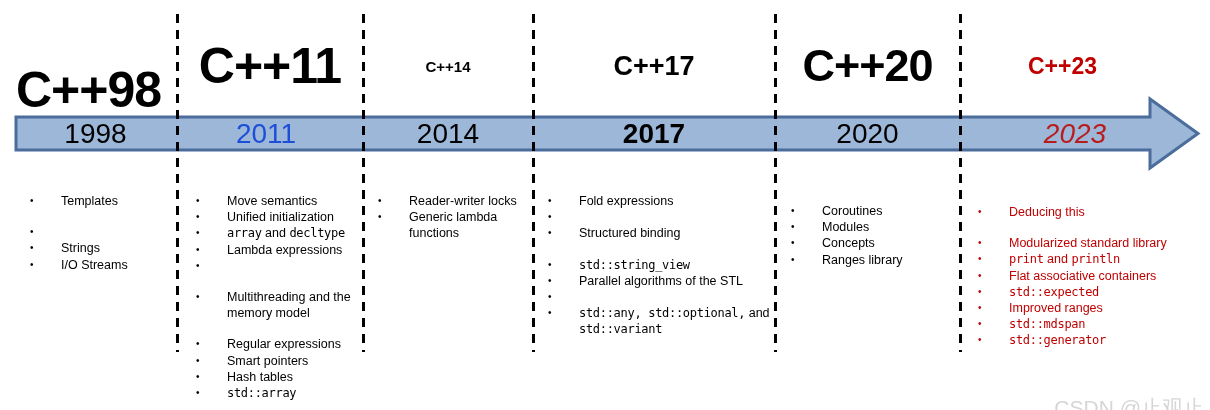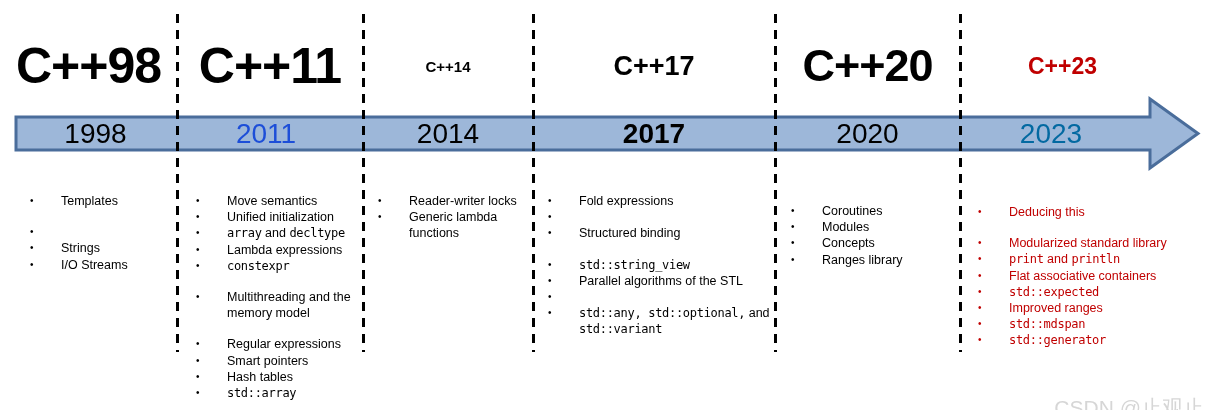--- a/index.html
+++ b/index.html
@@ -38,34 +38,34 @@
   </svg>
 
   <div id="dashes">
       <div class="dash" style="left: 176px;"></div>
       <div class="dash" style="left: 362px;"></div>
       <div class="dash" style="left: 532px;"></div>
       <div class="dash" style="left: 774px;"></div>
       <div class="dash" style="left: 959px;"></div>
     </div>
   <div id="titles">
-      <div class="title-cell t-xl" style="left: 0px; width: 177px; color: rgb(0, 0, 0);">C++98</div>
+      <div class="title-cell t-xl" style="left: 0px; width: 177px; color: rgb(0, 0, 0); margin-top: 24px;">C++98</div>
       <div class="title-cell t-xl" style="left: 177px; width: 186px; color: rgb(0, 0, 0);">C++11</div>
       <div class="title-cell t-xs" style="left: 363px; width: 170px; color: rgb(0, 0, 0);">C++14</div>
       <div class="title-cell t-md" style="left: 533px; width: 242px; color: rgb(0, 0, 0);">C++17</div>
       <div class="title-cell t-lg" style="left: 775px; width: 185px; color: rgb(0, 0, 0);">C++20</div>
       <div class="title-cell t-sm" style="left: 960px; width: 205px; color: rgb(192, 0, 0);">C++23</div>
     </div>
   <div id="years">
       <div class="year-cell" style="left: 14px; width: 163px; color: rgb(0, 0, 0);">1998</div>
       <div class="year-cell" style="left: 173px; width: 186px; color: #1d4ed8; text-align: center;">2011</div>
       <div class="year-cell" style="left: 363px; width: 170px; color: rgb(0, 0, 0);">2014</div>
       <div class="year-cell year-bold" style="left: 533px; width: 242px; color: rgb(0, 0, 0);">2017</div>
       <div class="year-cell" style="left: 775px; width: 185px; color: rgb(0, 0, 0);">2020</div>
-      <div class="year-cell" style="left: 936px; width: 230px; color: #0369a1;">2023</div>
+      <div class="year-cell" style="left: 960px; width: 230px; color: #b91c1c; font-style: italic;">2023</div>
     </div>
   <div id="feature-lists">
       <div class="feature-col" style="left: 24px; width: 148px; top: 193px; color: rgb(0, 0, 0);">
         <ul class="features">
           <li class="feature">
             <span class="bullet">•</span>
             <span class="ftext"><span>Templates</span></span>
           </li>
           <li class="feature gap">
             <span class="bullet">•</span>
@@ -93,21 +93,20 @@
           <li class="feature">
             <span class="bullet">•</span>
             <span class="ftext"><span class="code">array</span><span> and </span><span class="code">decltype</span></span>
           </li>
           <li class="feature">
             <span class="bullet">•</span>
             <span class="ftext"><span>Lambda expressions</span></span>
           </li>
           <li class="feature">
             <span class="bullet">•</span>
-            <span class="ftext"><span class="code">constexpr</span></span>
           </li>
           <li class="feature gap">
             <span class="bullet">•</span>
             <span class="ftext"><span>Multithreading and the memory model</span></span>
           </li>
           <li class="feature gap">
             <span class="bullet">•</span>
             <span class="ftext"><span>Regular expressions</span></span>
           </li>
           <li class="feature">

